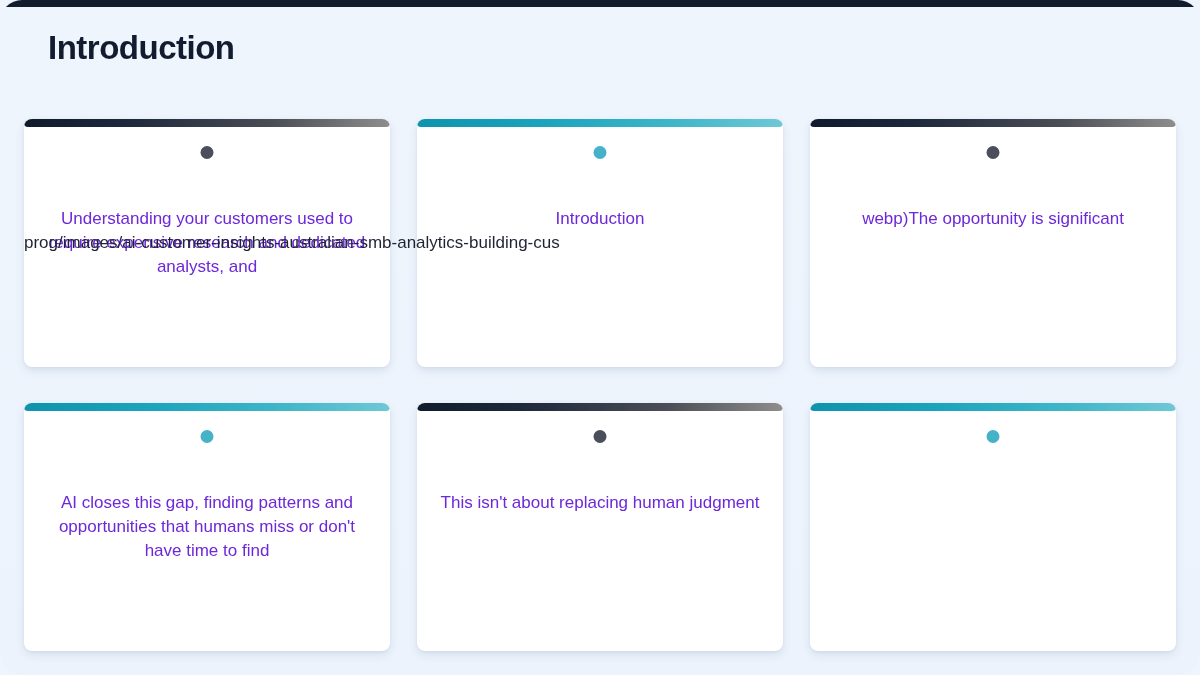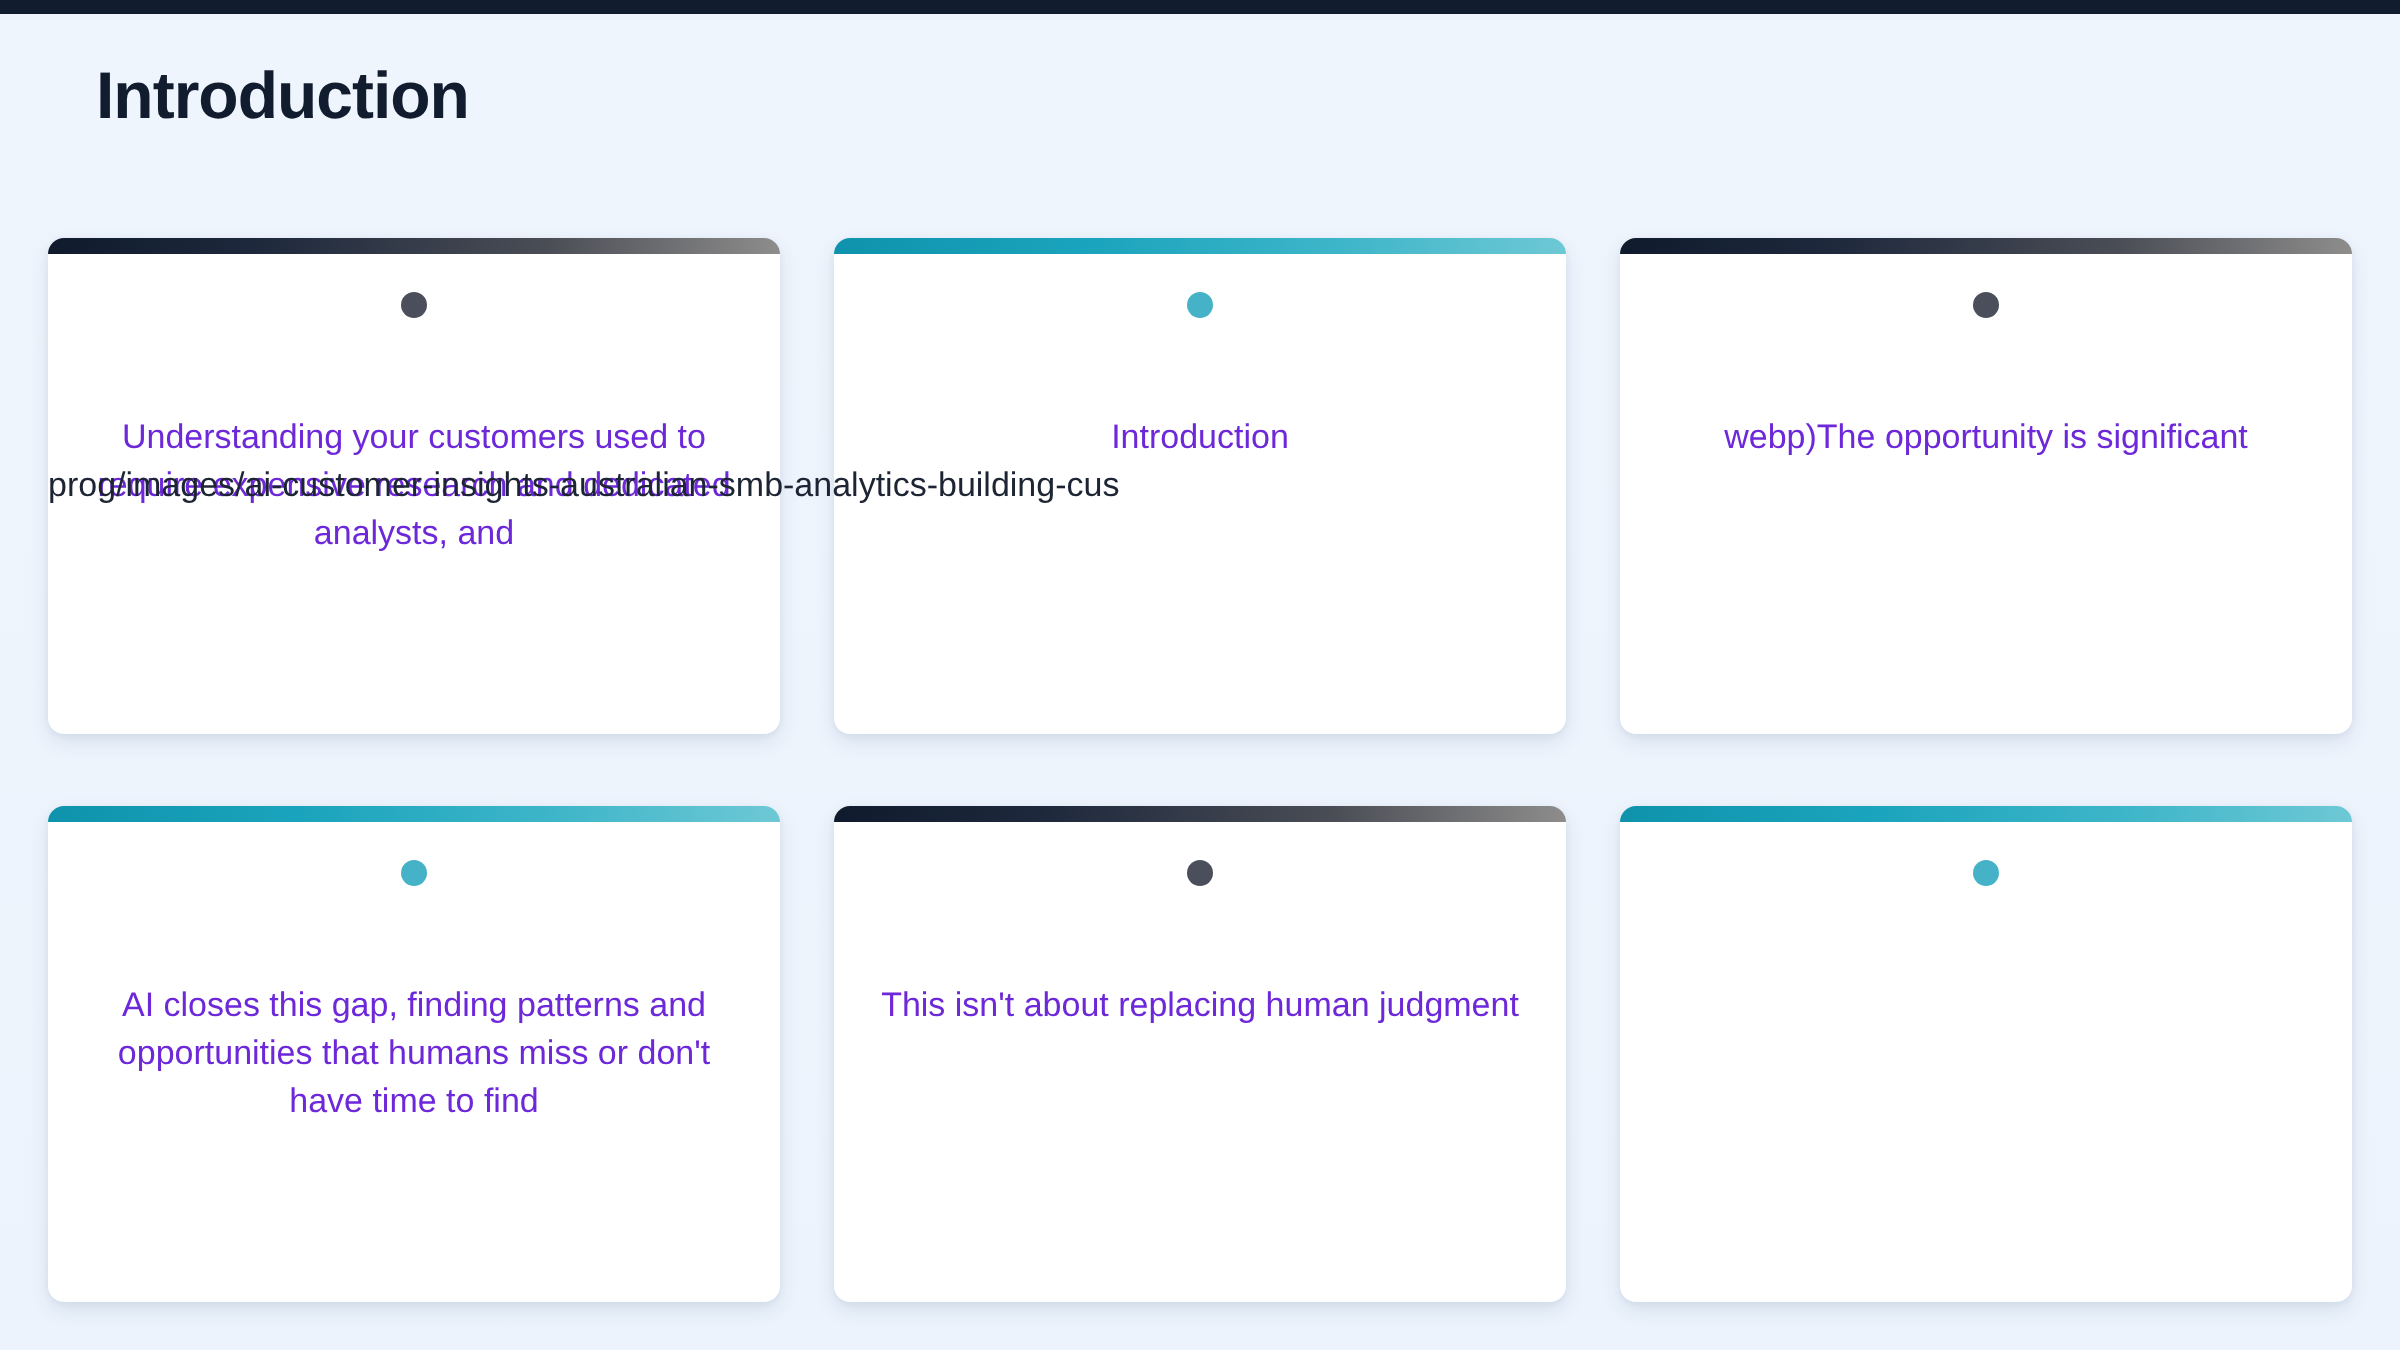--- a/index.html
+++ b/index.html
@@ -1,16 +1,16 @@
 <!DOCTYPE html>
 <html><head>
 <meta charset="utf-8">
 <title>Introduction</title>
 <style>
-  * { box-sizing: border-box; margin: 0; padding: 0; }
+  * { box-sizing: border-box; margin: 0; padding: 0; border-radius: 22px; }
 
   html, body {
     width: 1200px;
     height: 675px;
     overflow: hidden;
   }
 
   body {
     background: #eef5fd;
     font-family: "Liberation Sans", sans-serif;

